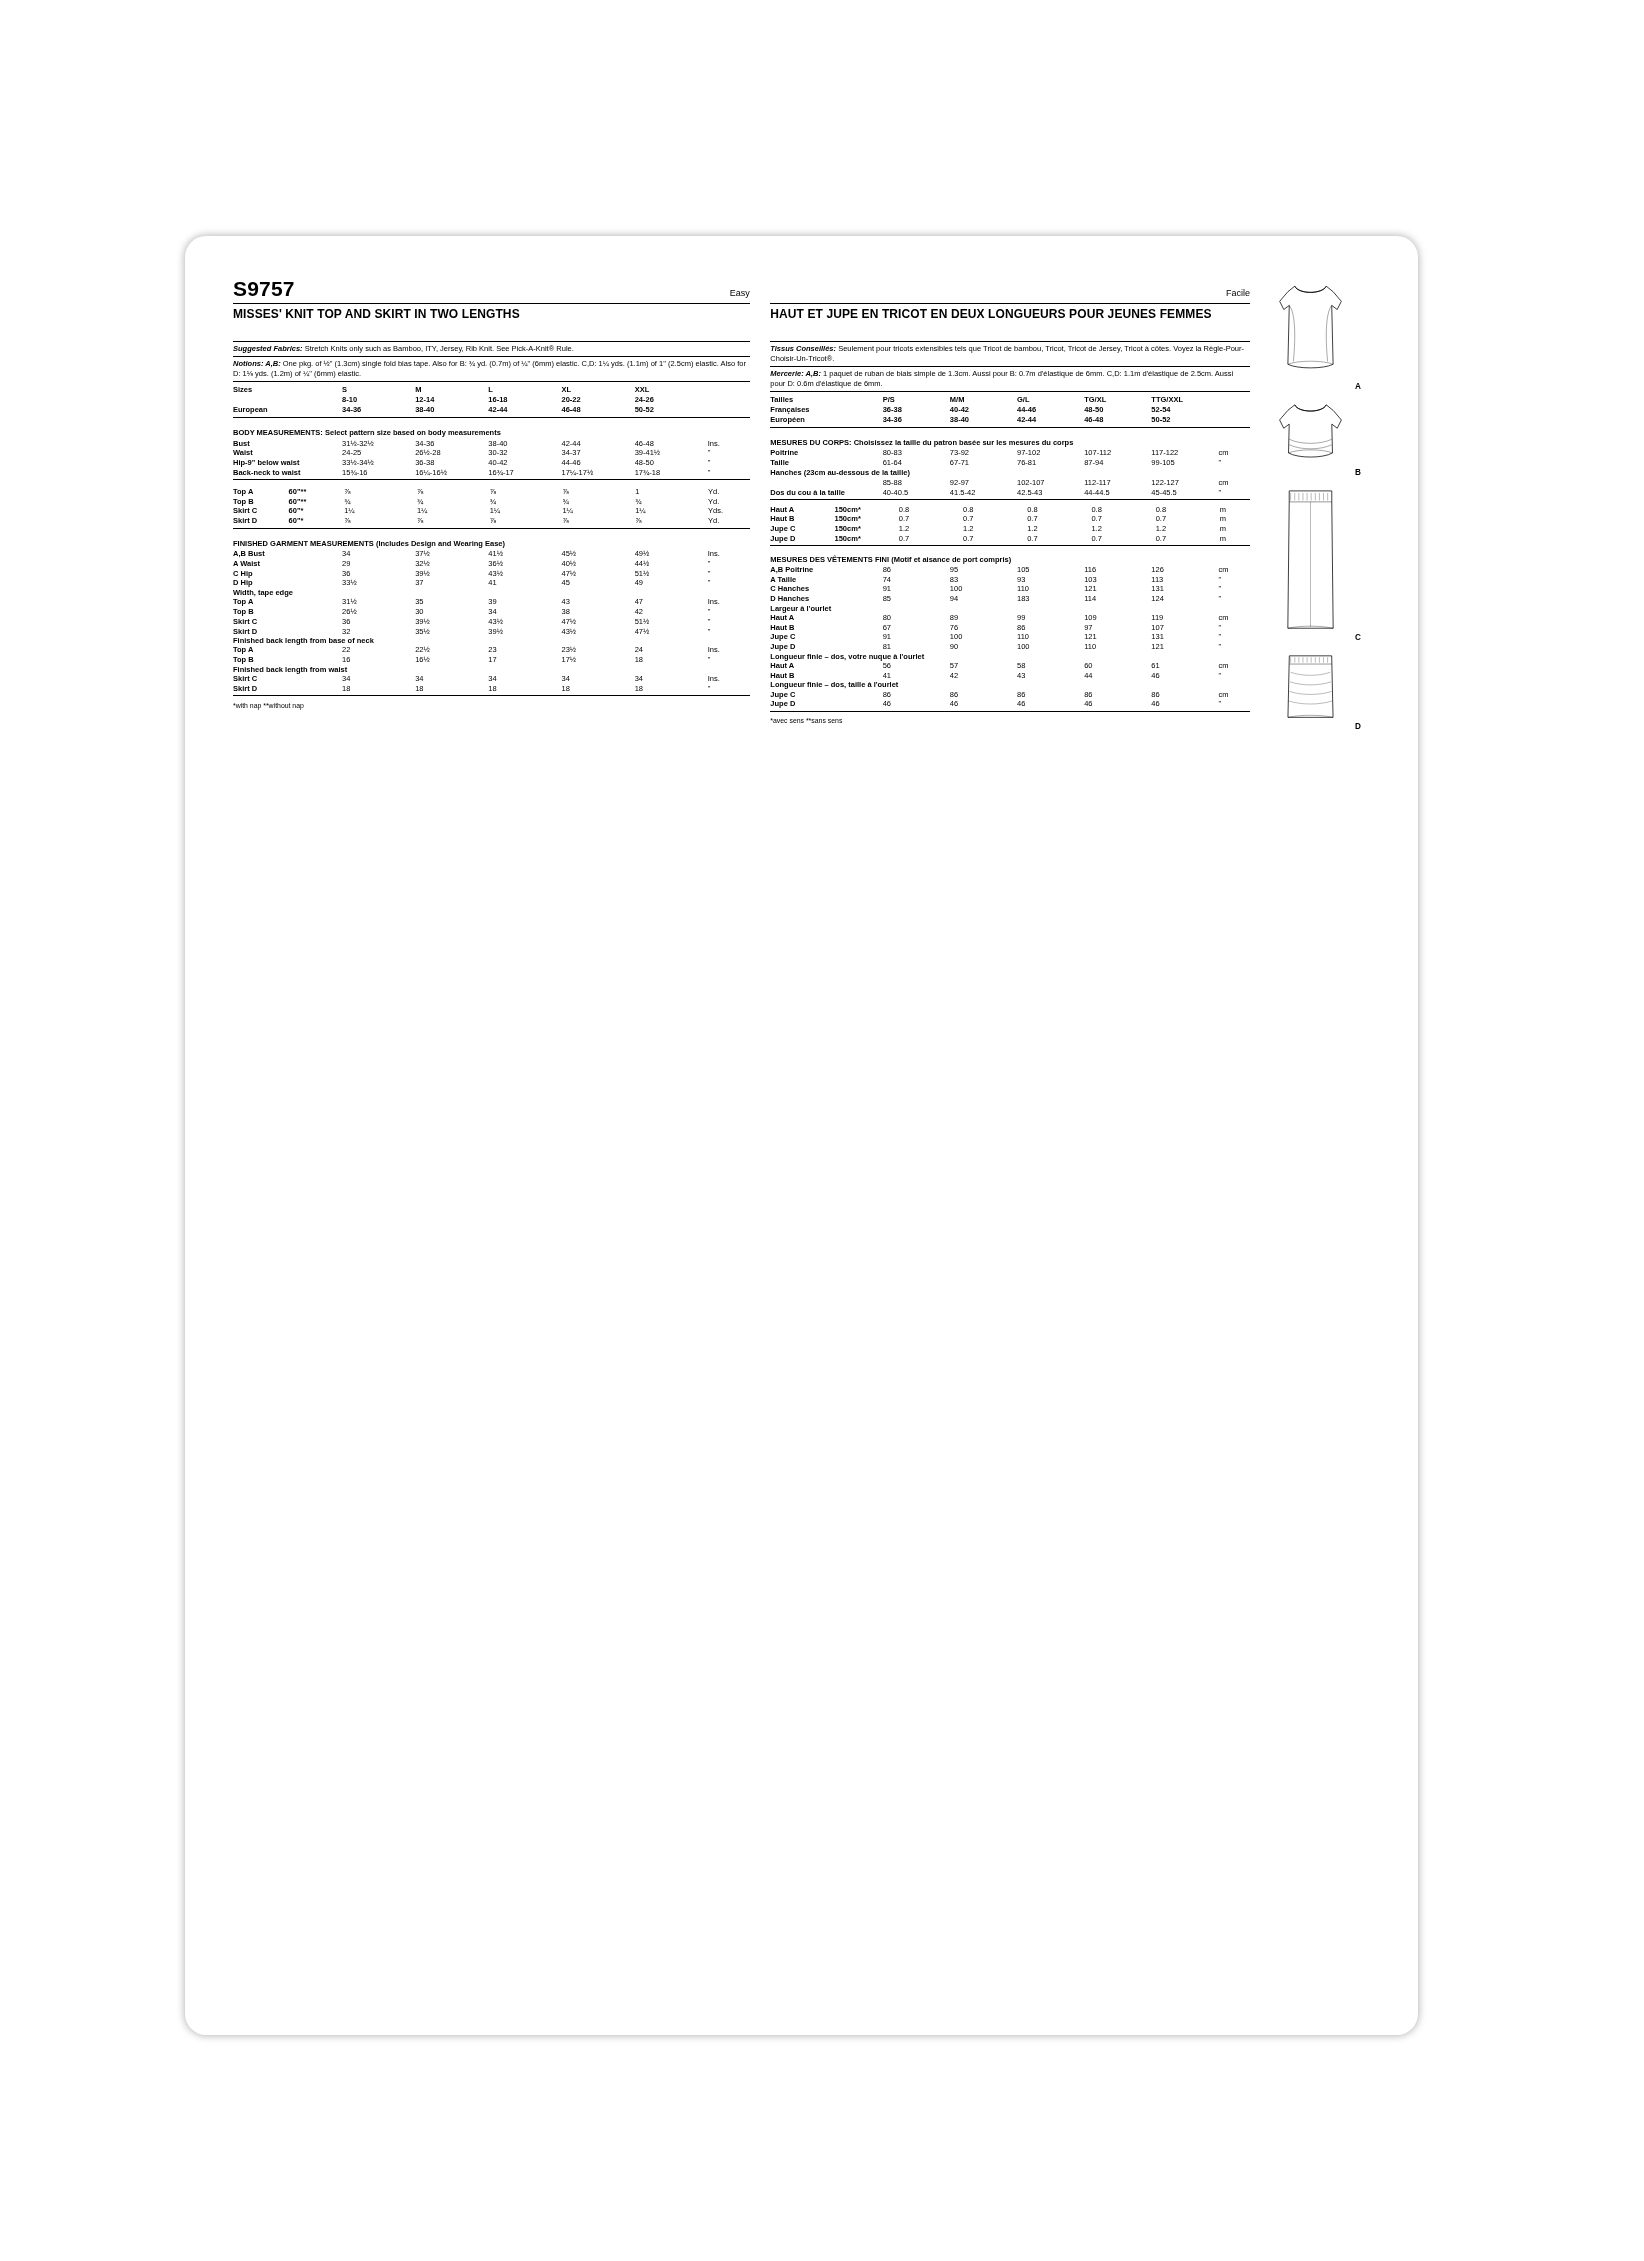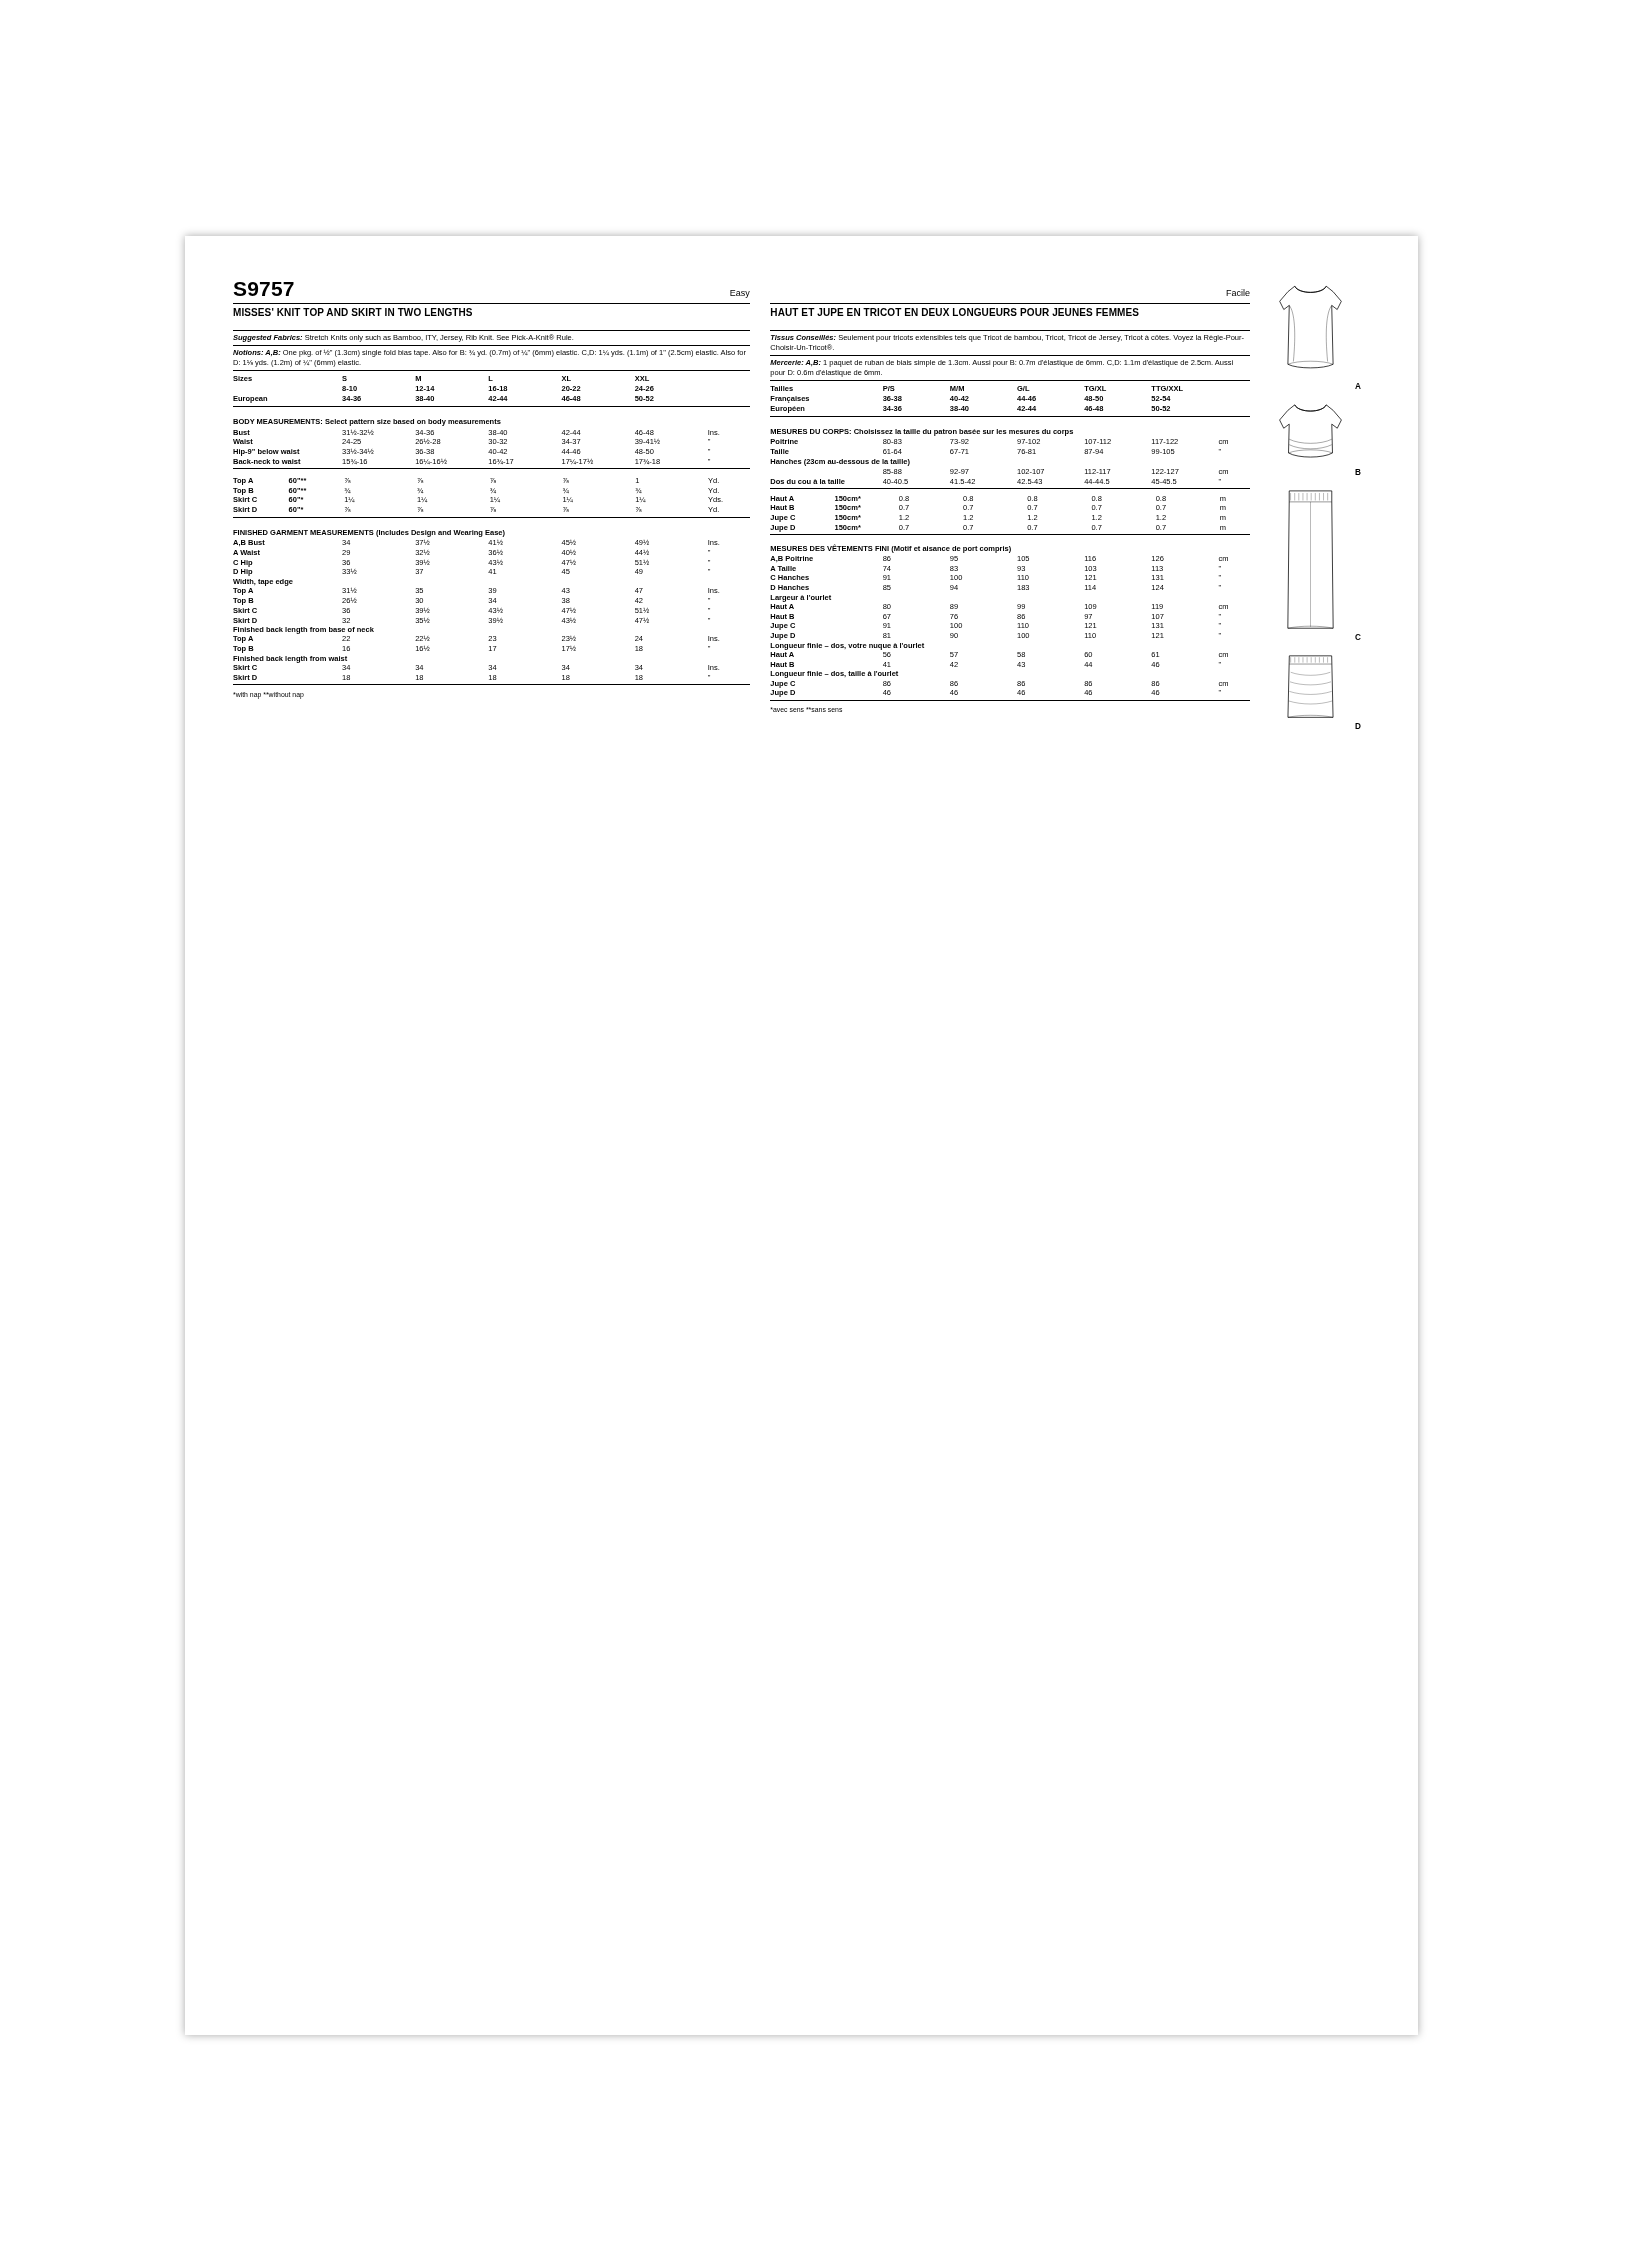--- a/index.html
+++ b/index.html
@@ -16,20 +16,21 @@
   }
   .page {
     position: absolute;
     left: 185px;
     top: 236px;
     width: 1233px;
     height: 1799px;
     background: #ffffff;
     box-shadow: 0 0 8.2px rgba(0,0,0,0.35);
     overflow: hidden;
+    border-radius: 21px;
   }
   .inner {
     position: absolute;
     left: 48px;
     top: 41px;
     width: 1137px;
   }
   
   .cols {
     display: flex;
@@ -59,24 +60,24 @@
     border-bottom: 1.1px solid #000;
     margin-top: 2.1px;
     margin-bottom: 2.7px;
   }
   .rule-thin {
     border-bottom: 0.5px solid #000;
     margin-top: 2.1px;
     margin-bottom: 2.1px;
   }
   .garment-title {
-    font-size: 10px;
+    font-size: 12px;
     font-weight: bold;
     letter-spacing: 0.1px;
-    margin-bottom: 12px;
+    margin-bottom: 20px;
   }
   .para {
     font-size: 7.5px;
     line-height: 1.32;
     margin: 2.1px 0;
   }
   .para b { font-weight: bold; font-style: italic; }
 
   
   table {

